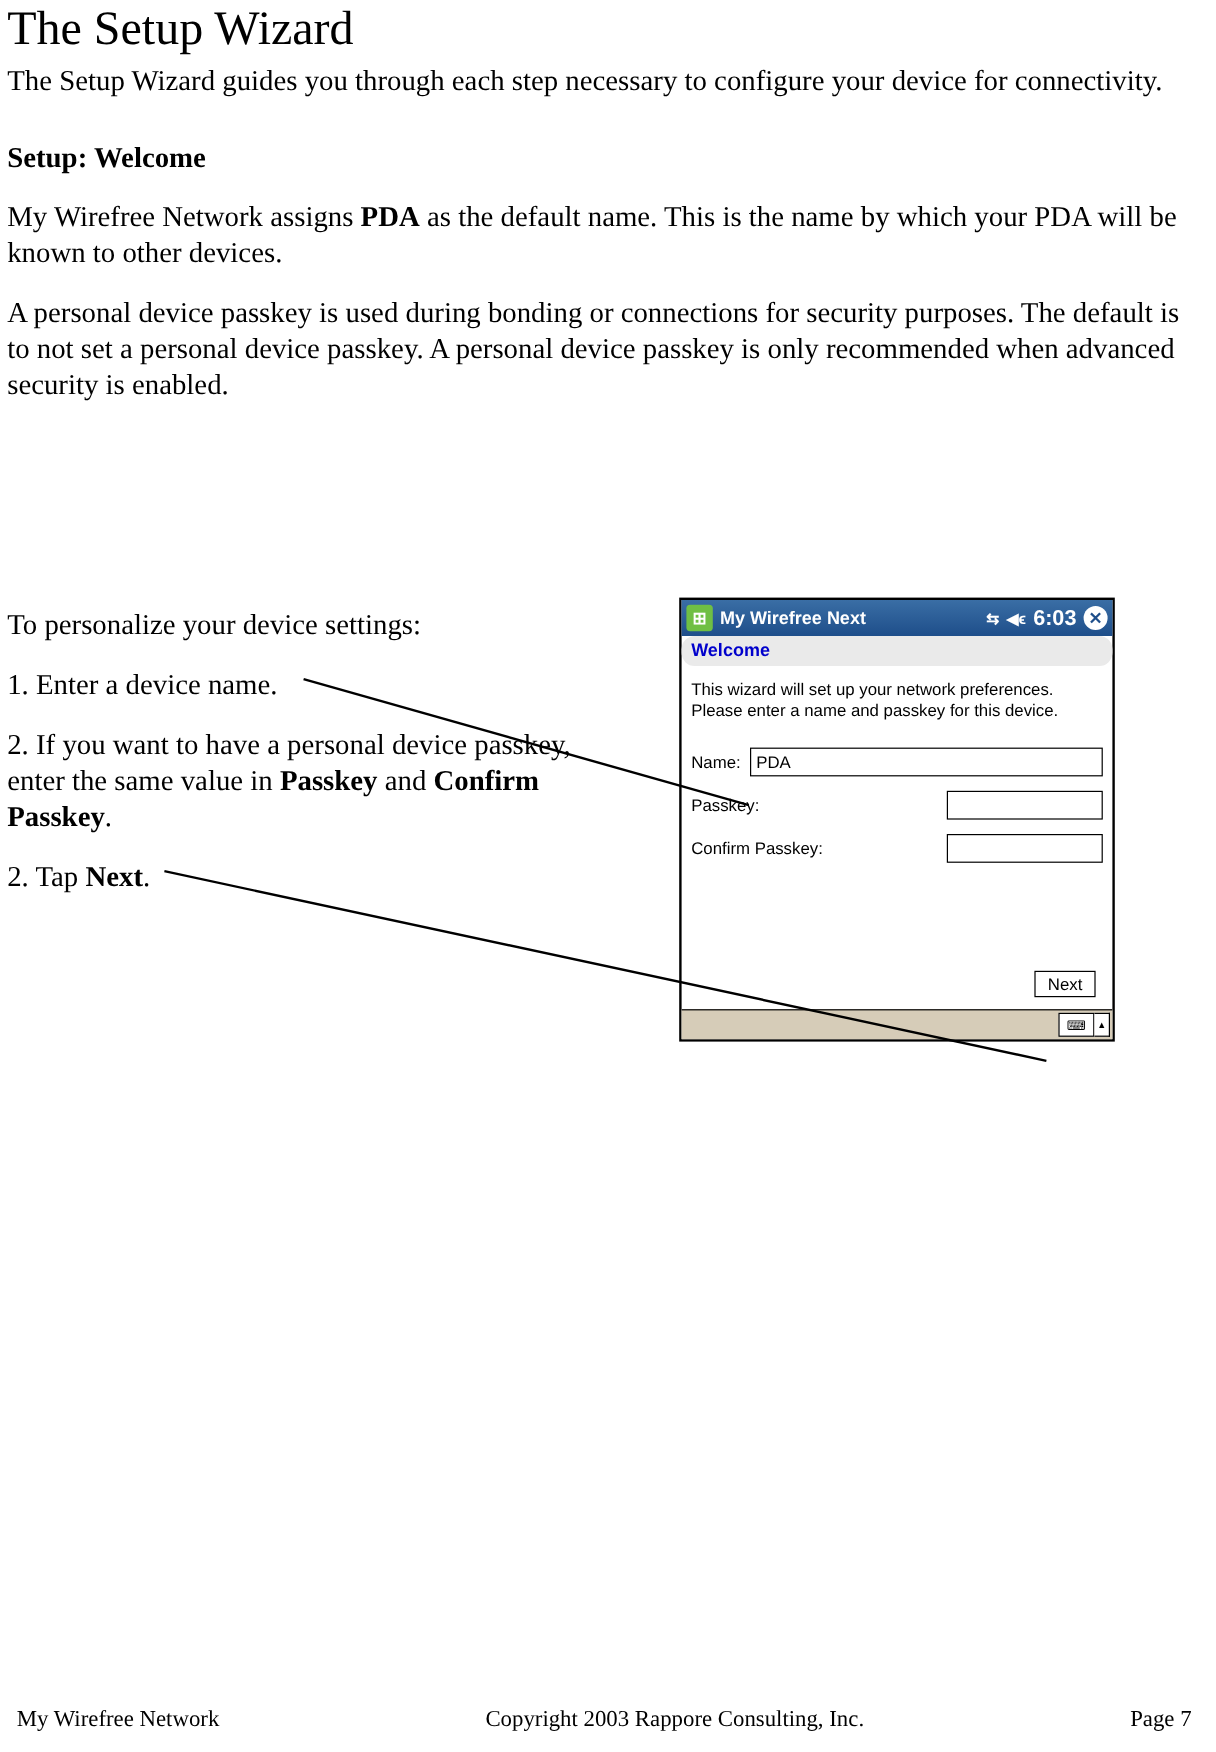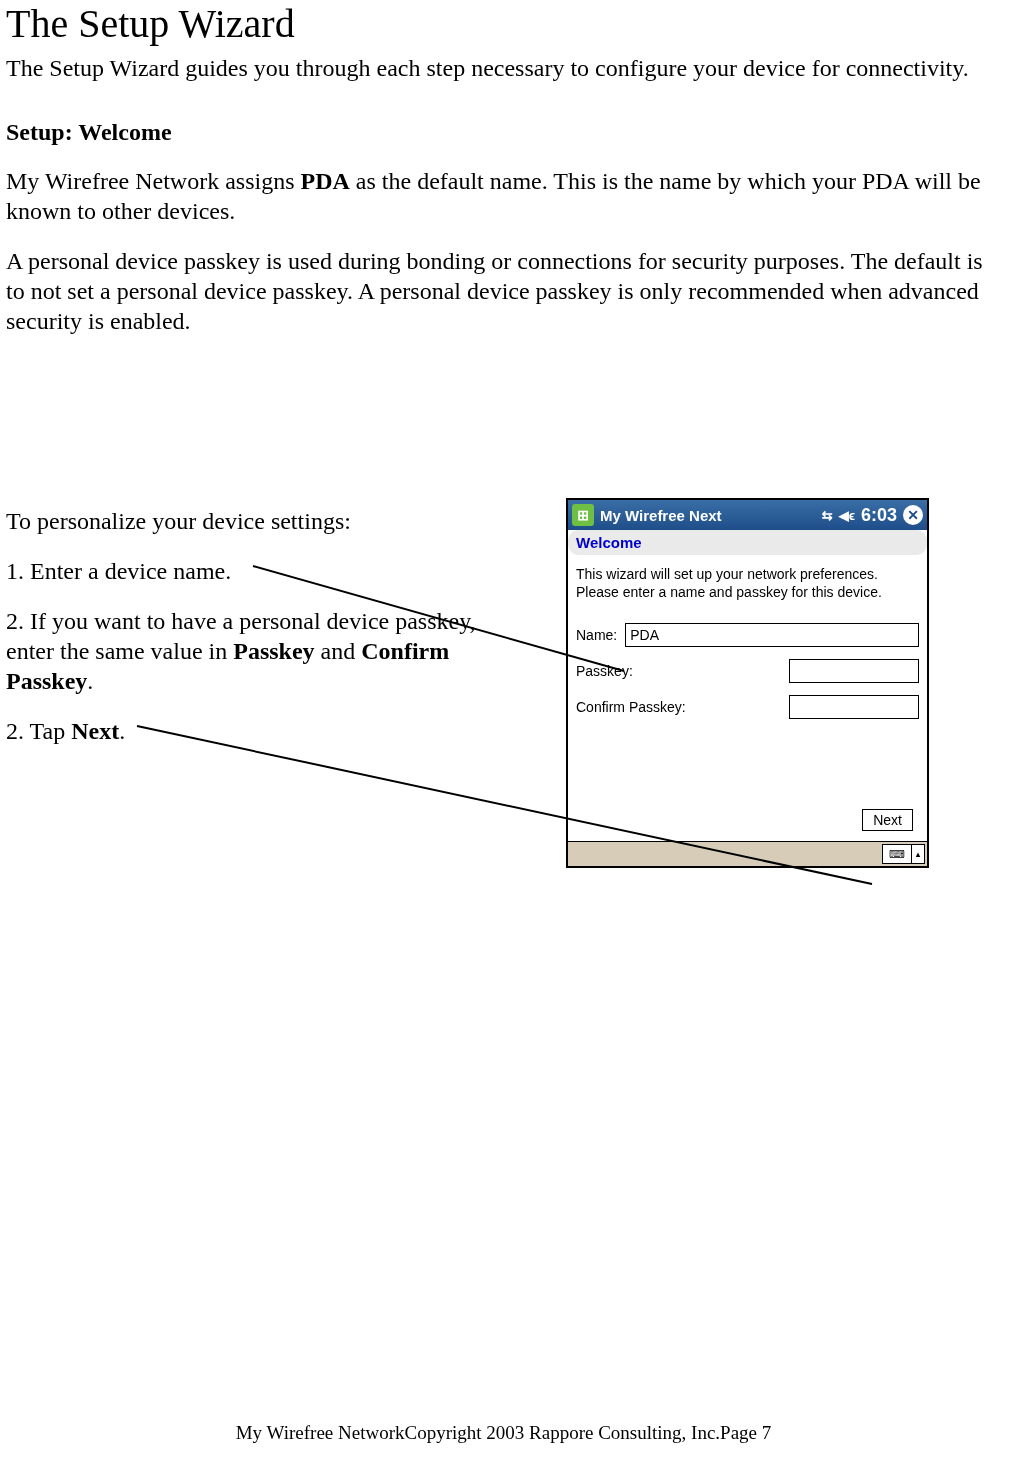--- a/index.html
+++ b/index.html
@@ -177,21 +177,21 @@
     height: 500px;
     pointer-events: none;
   }
 
   .footer {
     position: absolute;
     bottom: 16px;
     left: 14px;
     right: 20px;
     display: flex;
-    justify-content: center;
+    justify-content: space-between;
     font-size: 19px;
   }
 </style>
 </head>
 <body>
 
 <div class="page">
   <h1>The Setup Wizard</h1>
   <p class="intro">The Setup Wizard guides you through each step necessary to configure your device for connectivity.</p>
 

